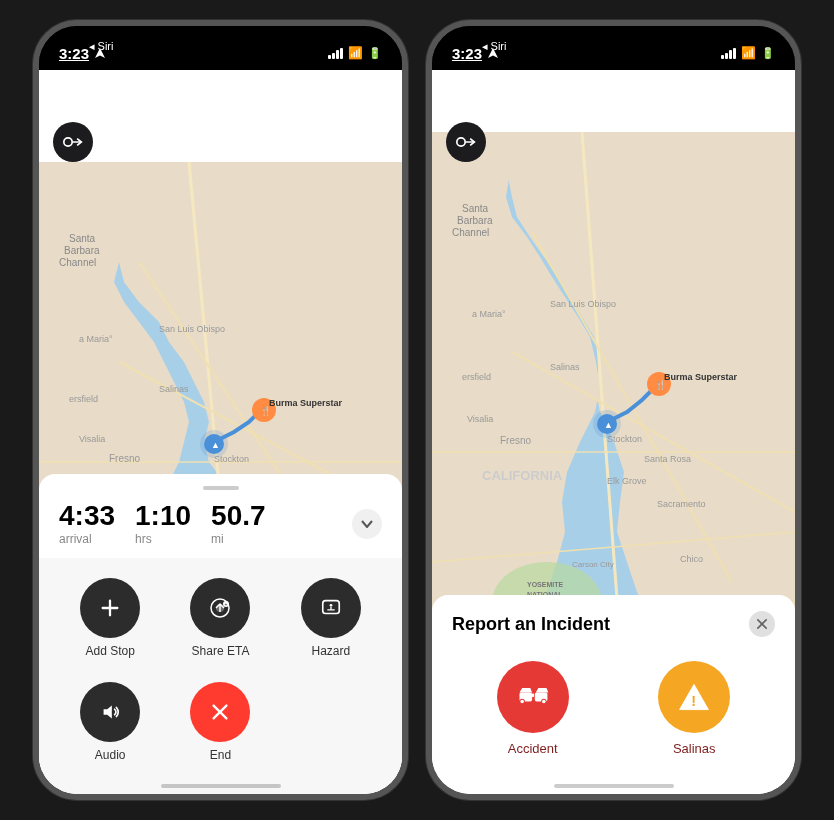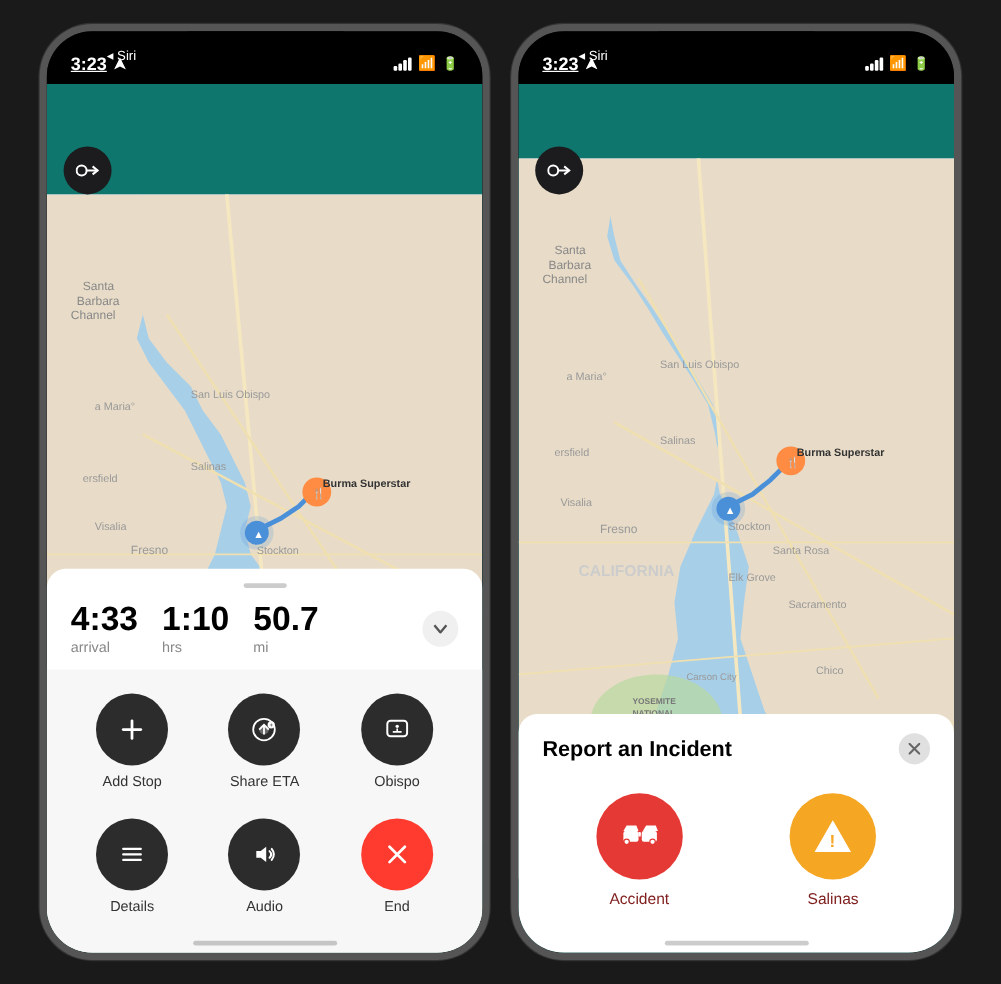--- a/index.html
+++ b/index.html
@@ -58,21 +58,21 @@
     .status-left { display: flex; align-items: center; gap: 6px; text-decoration: underline; }
     .status-right { display: flex; align-items: center; gap: 5px; }
 
     
     .map-area {
       position: absolute;
       top: 44px;
       left: 0;
       right: 0;
       bottom: 0;
-      background: #0f766e;
+      background: #ffffff;
       overflow: hidden;
     }
 
     
     .bottom-panel {
       position: absolute;
       bottom: 0;
       left: 0;
       right: 0;
       background: #fff;
@@ -385,33 +385,23 @@
 
       <div class="action-btn">
         <div class="action-icon-circle dark">
           <svg width="22" height="22" viewBox="0 0 24 24">
             <rect x="3" y="4" width="18" height="14" rx="3" stroke="white" stroke-width="1.8" fill="none"></rect>
             <line x1="8" y1="14" x2="16" y2="14" stroke="white" stroke-width="1.5"></line>
             <circle cx="12" cy="9" r="1.5" fill="white"></circle>
             <line x1="12" y1="11" x2="12" y2="14" stroke="white" stroke-width="1.5"></line>
           </svg>
         </div>
-        <span class="action-btn-label">Obispo</span>
-      </div>
-
-      <div class="action-btn">
-        <div class="action-icon-circle dark">
-          <svg width="22" height="22" viewBox="0 0 24 24">
-            <line x1="4" y1="7" x2="20" y2="7" stroke="white" stroke-width="2" stroke-linecap="round"></line>
-            <line x1="4" y1="12" x2="20" y2="12" stroke="white" stroke-width="2" stroke-linecap="round"></line>
-            <line x1="4" y1="17" x2="20" y2="17" stroke="white" stroke-width="2" stroke-linecap="round"></line>
-          </svg>
-        </div>
-        <span class="action-btn-label">Details</span>
-      </div>
+        <span class="action-btn-label">Hazard</span>
+      </div>
+
 
       <div class="action-btn">
         <div class="action-icon-circle dark">
           <svg width="22" height="22" viewBox="0 0 24 24">
             <polygon points="5,9 5,15 9,15 14,19 14,5 9,9" fill="white"></polygon>
             <path d="M17,9 Q20,12 17,15" stroke="white" stroke-width="1.8" fill="none" stroke-linecap="round"></path>
             <path d="M19,7 Q23,12 19,17" stroke="white" stroke-width="1.8" fill="none" stroke-linecap="round"></path>
           </svg>
         </div>
         <span class="action-btn-label">Audio</span>

